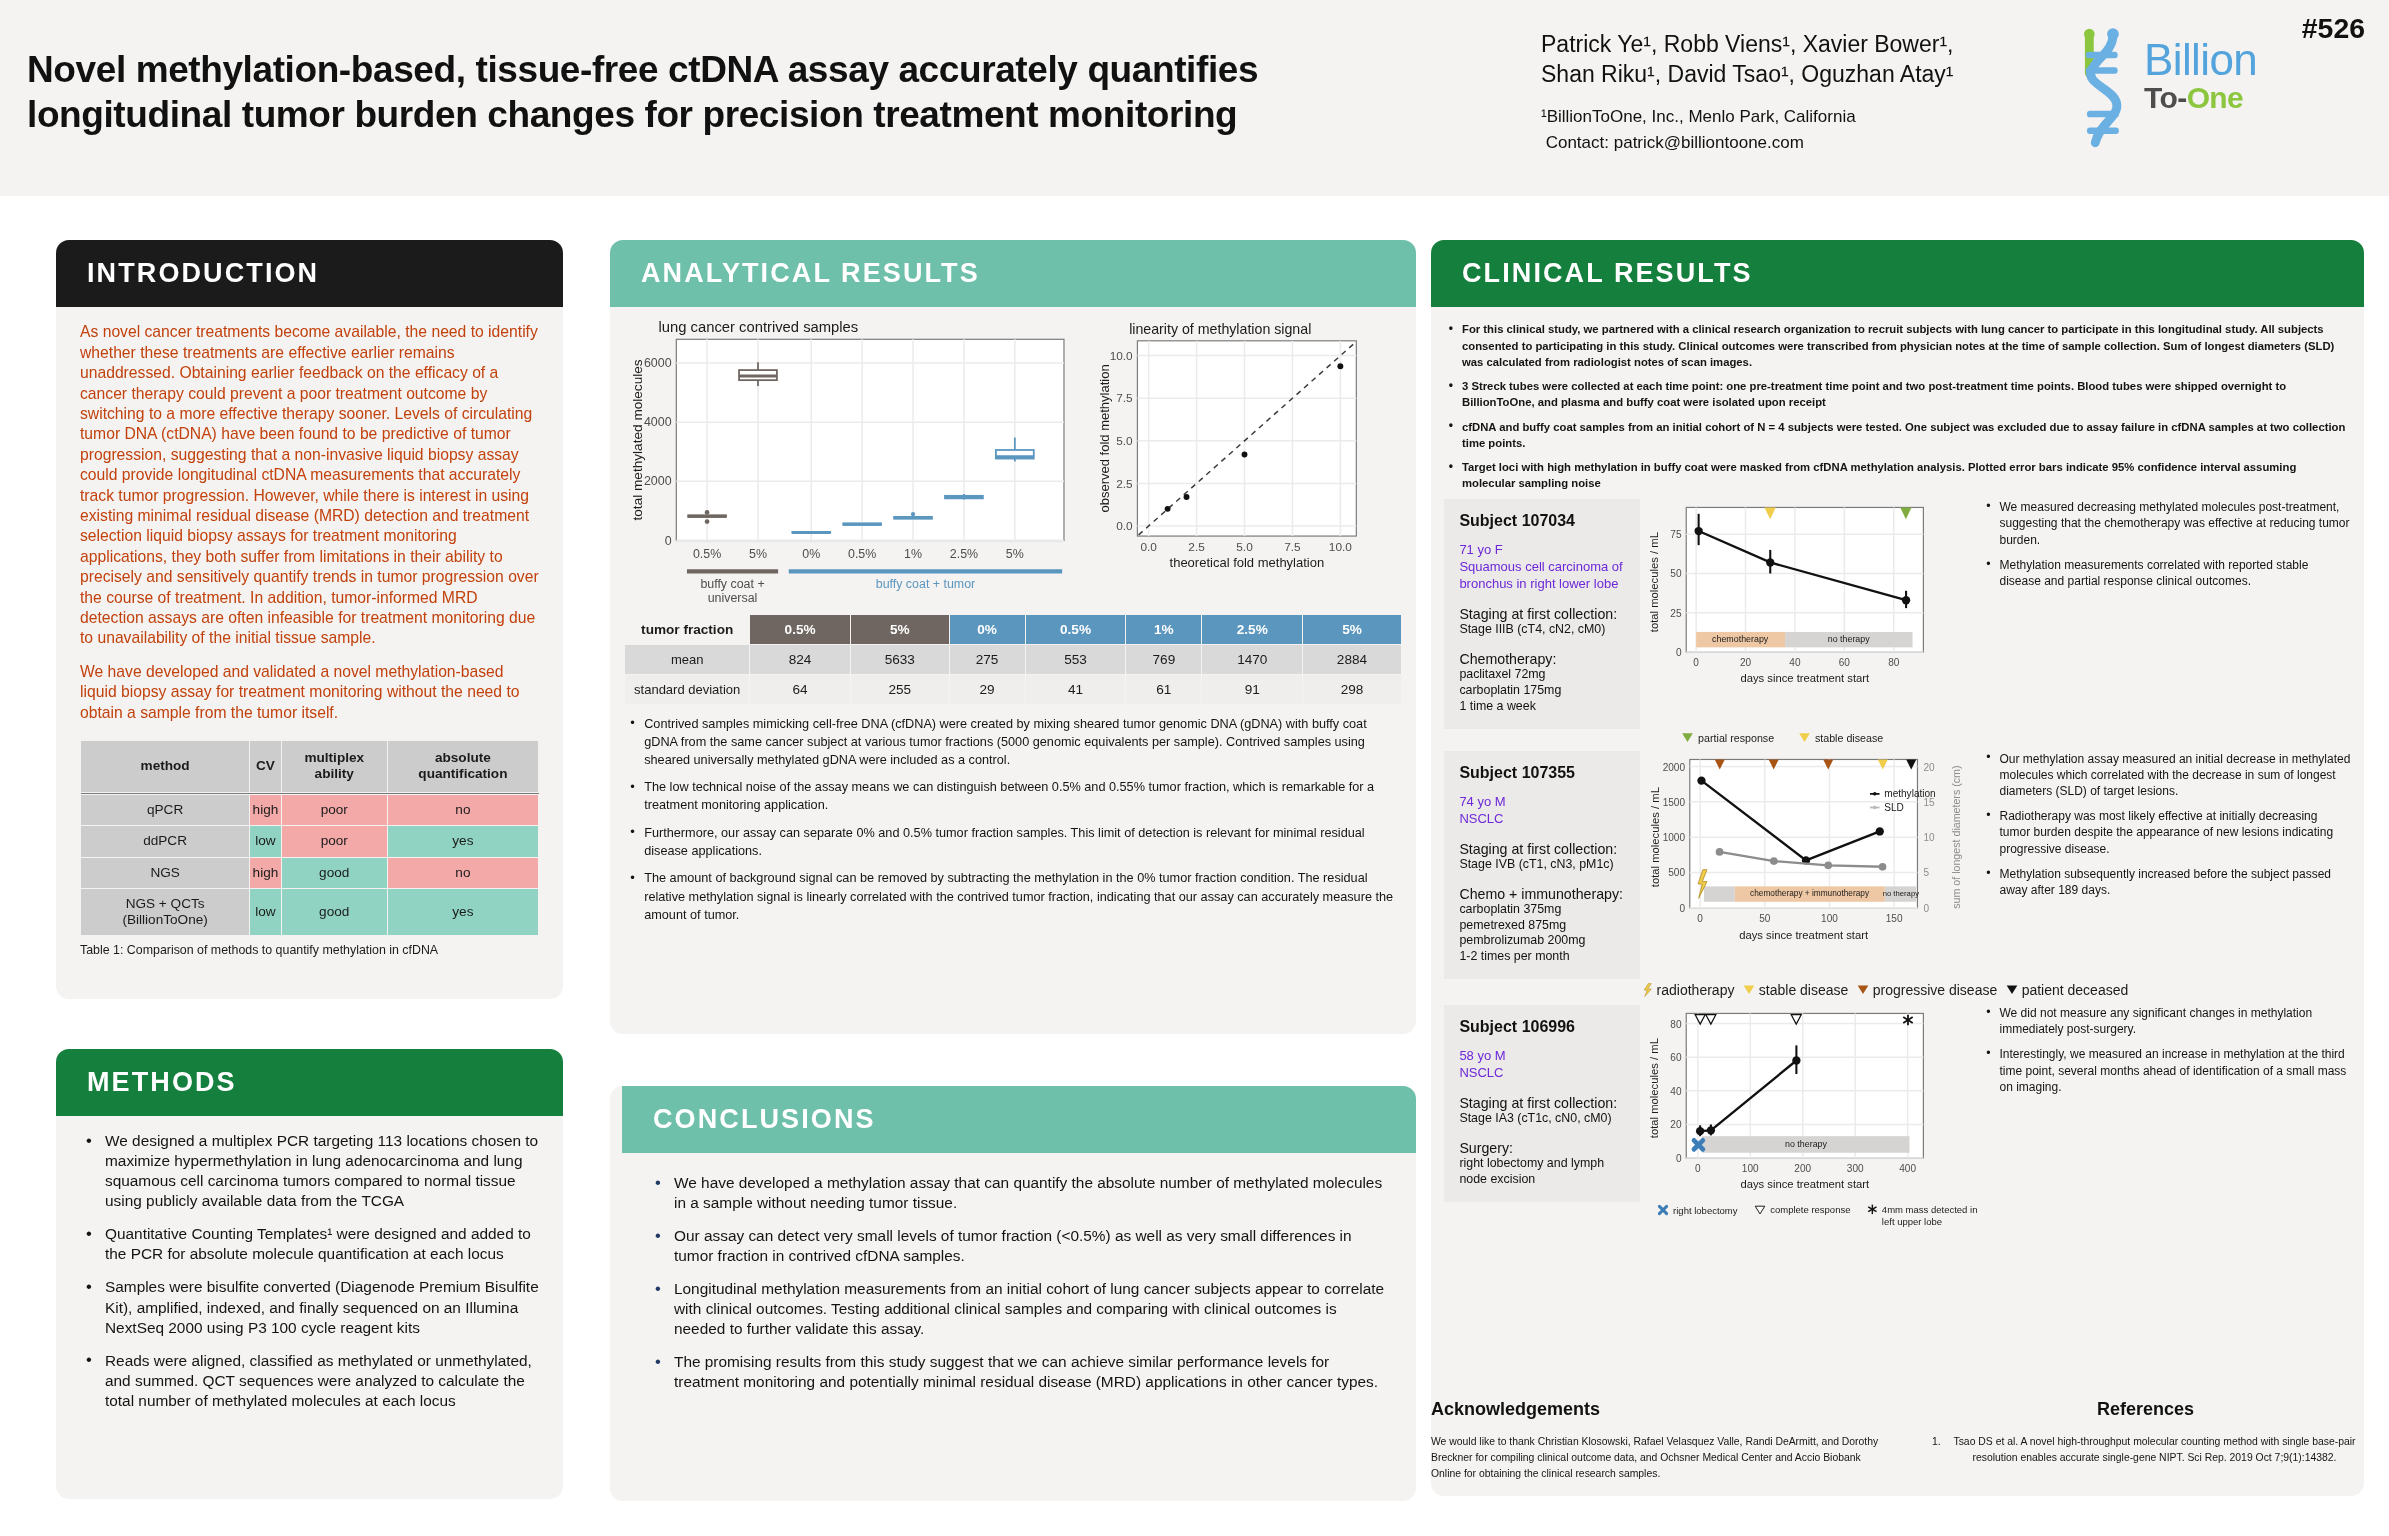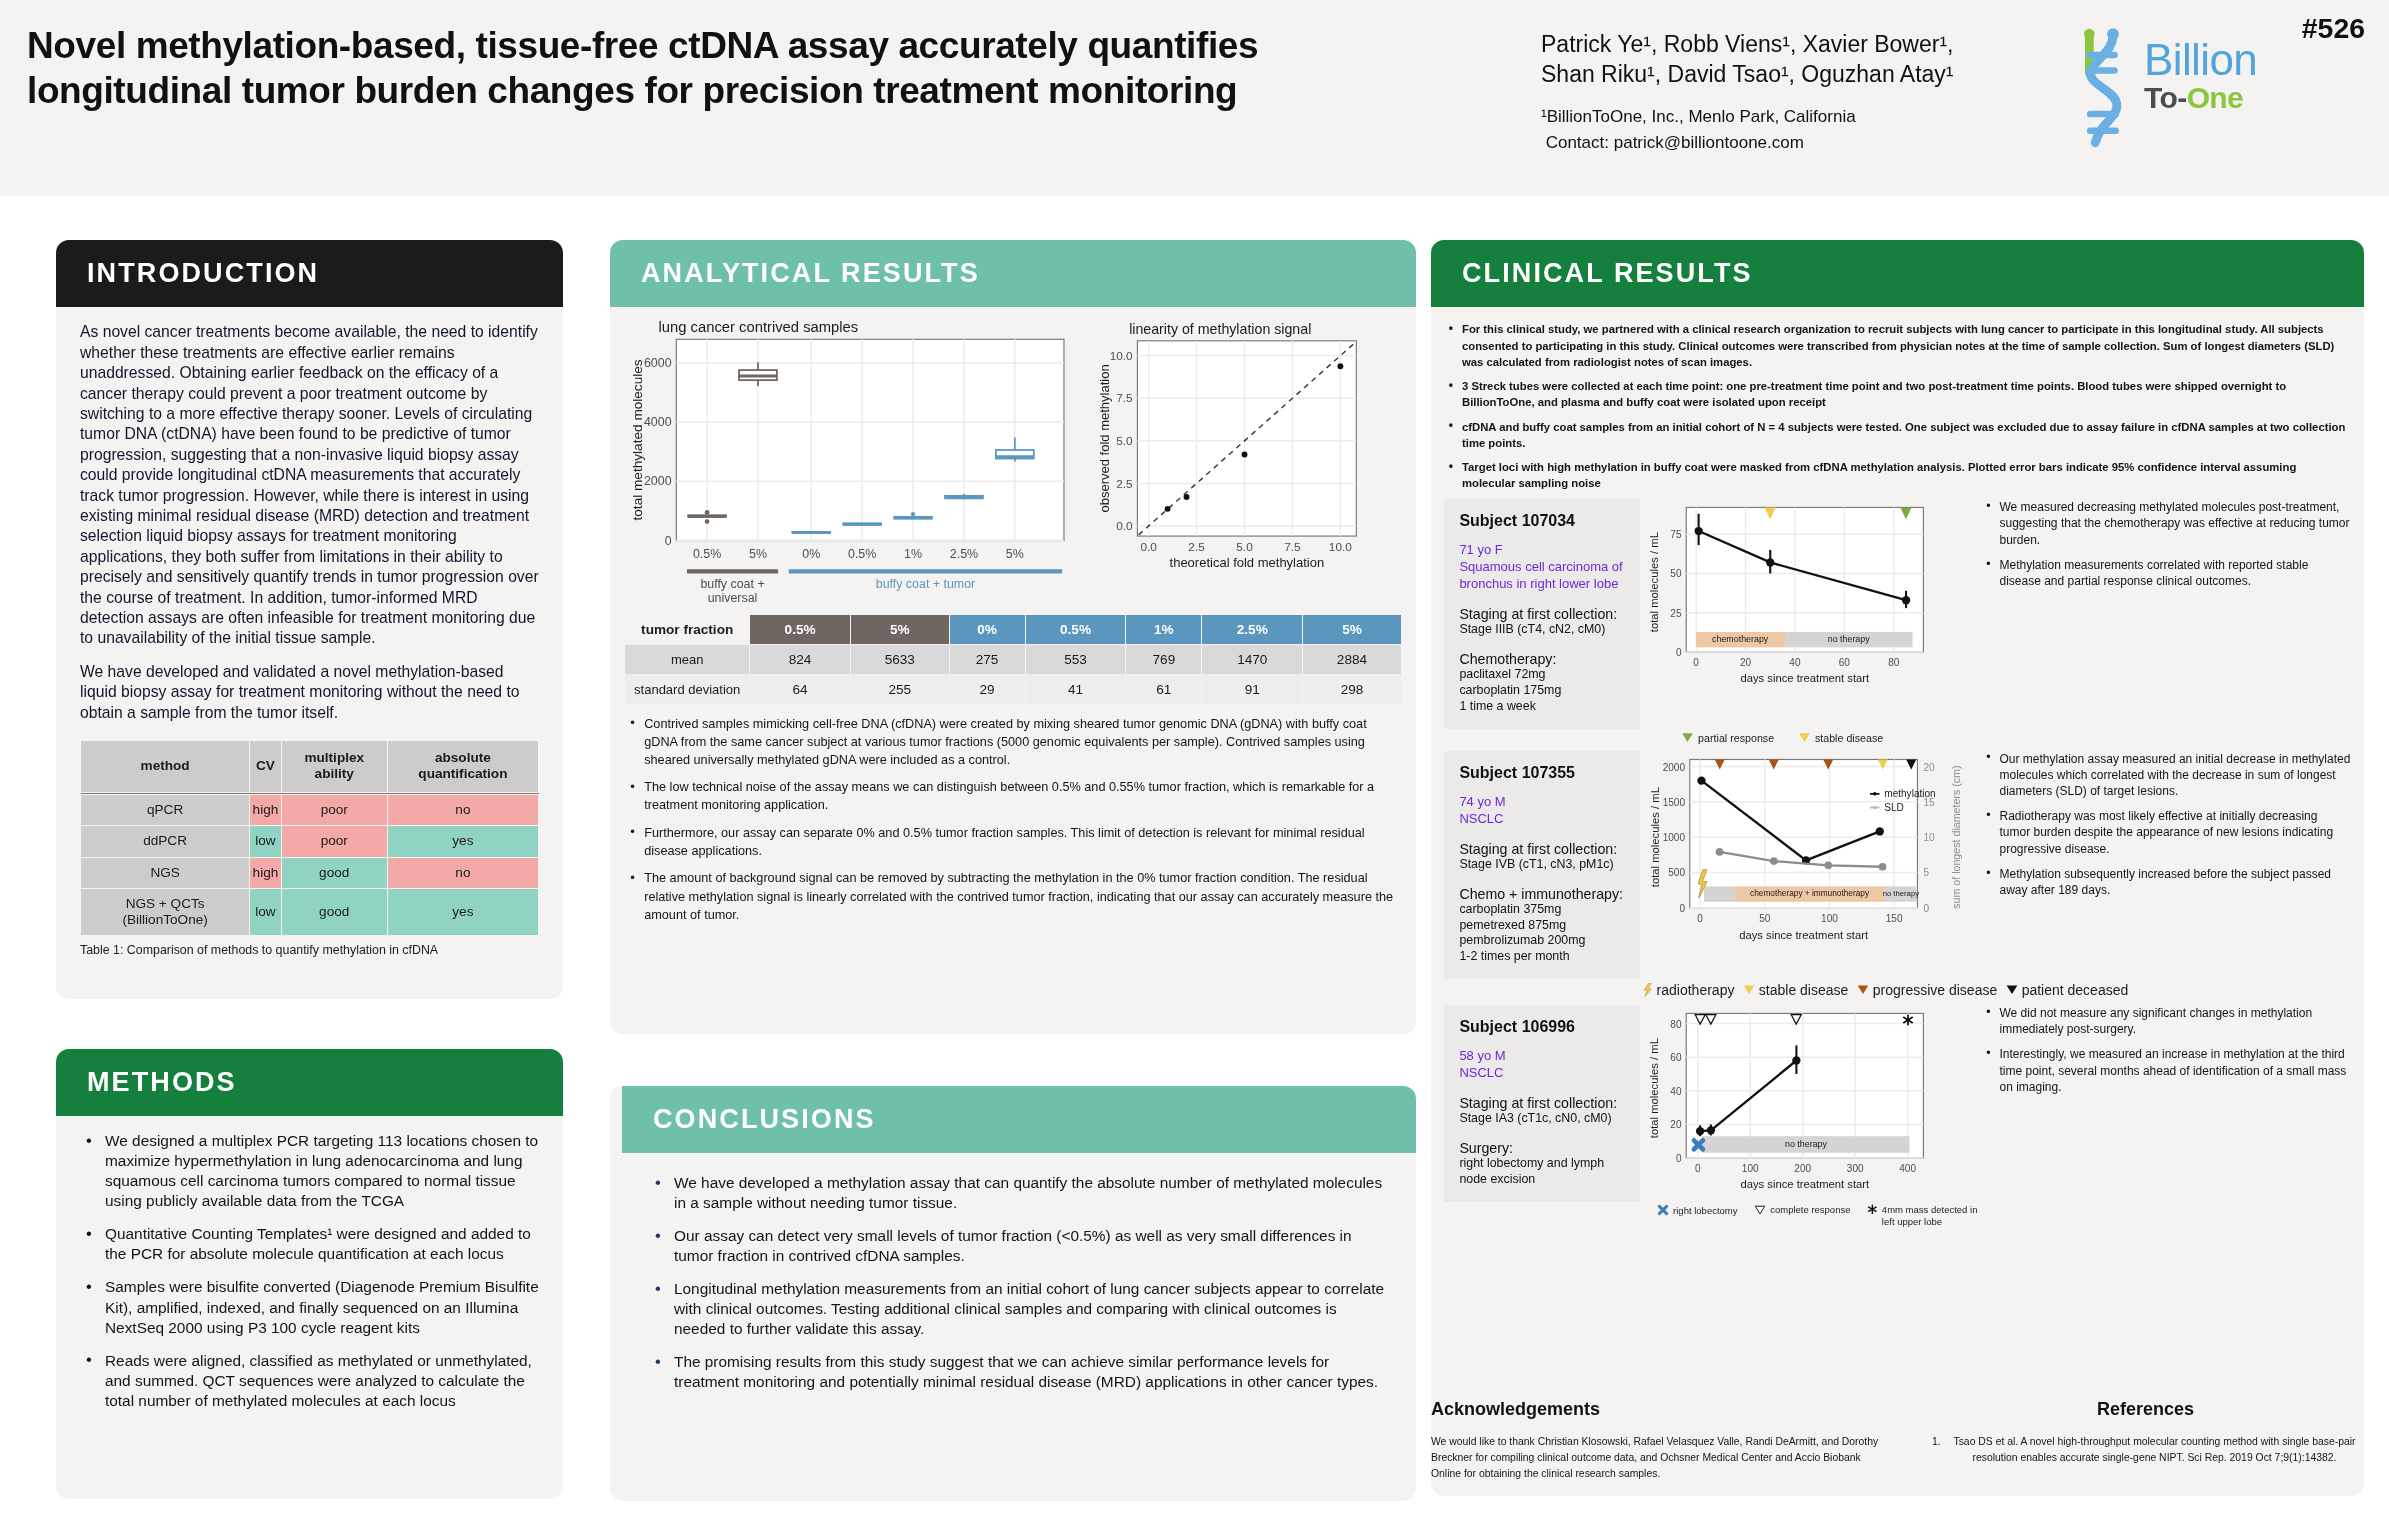--- a/index.html
+++ b/index.html
@@ -10,21 +10,21 @@
     color: #1b1b1b;
     overflow: hidden;
   }
   .poster { position: relative; width: 2389px; height: 1536px; background: #ffffff; }
 
   
   .header {
     position: absolute; left: 0; top: 0; width: 2389px; height: 196px;
     background: #f4f3f1;
   }
-  .title-block { position: absolute; left: 27px; top: 24px; width: 1493px; }
+  .title-block { position: absolute; left: 27px; top: 48px; width: 1493px; }
   .poster-title {
     font-size: 37px; font-weight: bold; line-height: 1.21; letter-spacing: -0.4px;
     color: #111;
   }
   .authors-block { position: absolute; left: 1541px; top: 30px; width: 533px; }
   .authors {
     font-size: 23px; line-height: 1.30; color: #111;
   }
   .affil { margin-top: 16.6px; font-size: 17px; line-height: 1.35; color: #111; }
   .contact { margin-top: 4.1px; font-size: 17px; color: #111; padding-left: 4.7px;}
@@ -48,21 +48,21 @@
     padding: 18px 0 18px 31px; color: #ffffff;
     font-size: 27px; font-weight: bold; letter-spacing: 2.1px;
   }
   .head-dark { background: #1b1b1b; }
   .head-blue { background: #15803d; }
   .head-green { background: #6ec0aa; }
   .card-body { padding: 15.4px 24px 18px 24px; }
 
   
   #intro { left: 56px; top: 240px; width: 507px; height: 759px; }
-  .para { font-size: 15.7px; line-height: 1.30; color: #0f172a; text-align: left; }
+  .para { font-size: 15.7px; line-height: 1.30; color: #c2410c; text-align: left; }
   .para + .para { margin-top: 13px; }
 
   
   .tbl1 { margin-top: 16.6px; border-collapse: collapse; width: 100%; font-size: 13.6px; }
   .tbl1 td, .tbl1 th {
     border: 1.2px solid #f4f3f1; text-align: center; padding: 7.1px 2.4px; font-weight: normal;
     line-height: 1.18;
   }
   .tbl1 thead th { background: #cccccc; font-weight: bold; font-size: 13.6px; padding: 9.5px 2.4px; }
   .tbl1 .m { background: #cccccc; font-size: 13.6px; }

